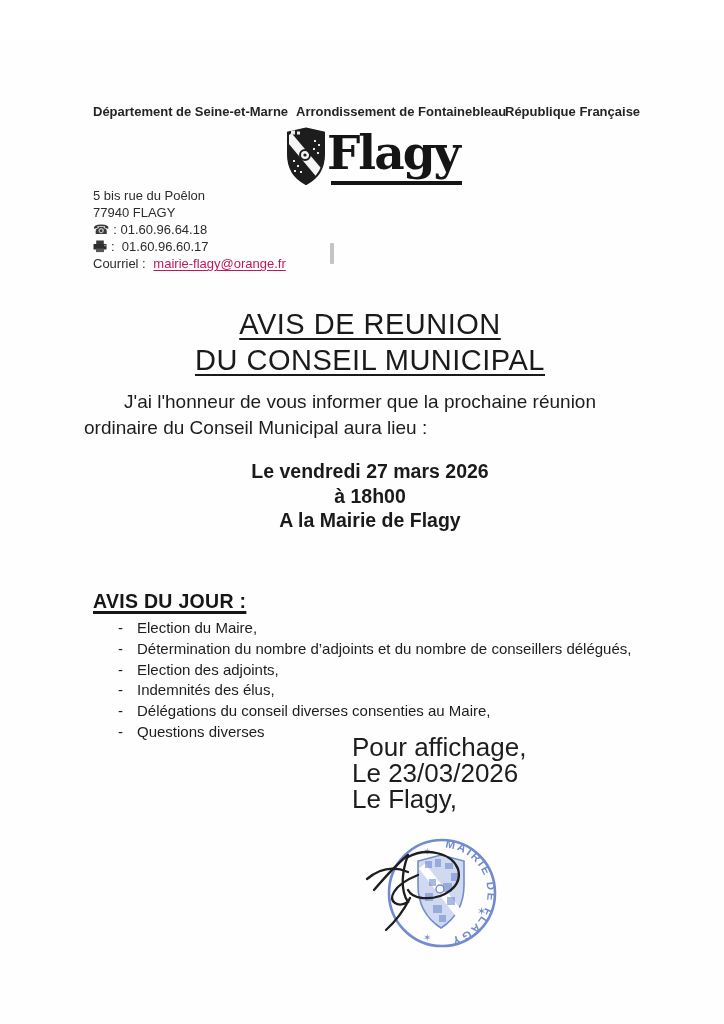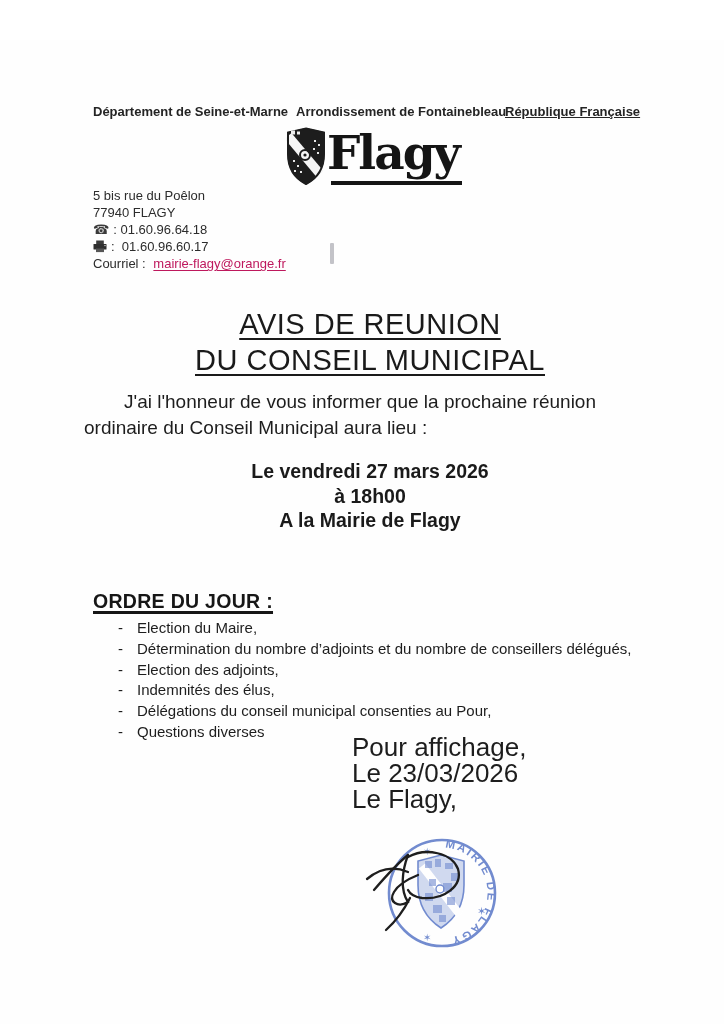--- a/index.html
+++ b/index.html
@@ -5,21 +5,21 @@
   html,body { margin:0; padding:0; background:#ffffff; }
   .page {
     position:relative; width:724px; height:1024px; background:#fefefe;
     overflow:hidden; color:#1f1f1f;
     font-family:"Liberation Sans", sans-serif;
     margin-top:40px;
   }
   .hdr-label { position:absolute; top:64px; font-weight:bold; font-size:13px; color:#242424; white-space:nowrap; }
   .hdr-dept { left:93px; }
   .hdr-arr  { left:296px; }
-  .hdr-rep  { left:505px;text-decoration:underline; }
+  .hdr-rep  { left:505px; }
 
   .logo-crest { position:absolute; left:286px; top:87px; }
   .logo-text  { position:absolute; left:327px; top:89px; line-height:1;
                 font-family:"DejaVu Serif", serif; font-weight:bold; font-size:47px;
                 letter-spacing:-2px; color:#151515; }
   .logo-underline { position:absolute; left:331px; top:141px; width:131px; height:4px; background:#151515; }
 
   .addr { position:absolute; left:93px; top:147px; font-size:13px; color:#2c2c2c; }
   .addr-row { display:flex; align-items:center; gap:4px; height:17px; white-space:pre; }
   .phone-glyph { font-family:"DejaVu Sans", sans-serif; font-size:13px; color:#3a3a3a; line-height:1; }
@@ -110,41 +110,41 @@
   </div>
 
   <div class="intro">J'ai l'honneur de vous informer que la prochaine réunion ordinaire du Conseil Municipal aura lieu :</div>
 
   <div class="meeting">
     <div>Le vendredi 27 mars 2026</div>
     <div>à 18h00</div>
     <div>A la Mairie de Flagy</div>
   </div>
 
-  <div class="agenda-heading">ORDRE DU JOUR :</div>
+  <div class="agenda-heading">AVIS DU JOUR :</div>
   <div class="agenda-list">
     <div class="agenda-item">
       <span class="agenda-dash">-</span>
         <span>Election du Maire,</span>
     </div>
     <div class="agenda-item">
       <span class="agenda-dash">-</span>
         <span>Détermination du nombre d’adjoints et du nombre de conseillers délégués,</span>
     </div>
     <div class="agenda-item">
       <span class="agenda-dash">-</span>
         <span>Election des adjoints,</span>
     </div>
     <div class="agenda-item">
       <span class="agenda-dash">-</span>
         <span>Indemnités des élus,</span>
     </div>
     <div class="agenda-item">
       <span class="agenda-dash">-</span>
-        <span>Délégations du conseil municipal consenties au Pour,</span>
+        <span>Délégations du conseil diverses consenties au Maire,</span>
     </div>
     <div class="agenda-item">
       <span class="agenda-dash">-</span>
         <span>Questions diverses</span>
     </div>
   </div>
 
   <div class="signoff">
     <div>Pour affichage,</div>
     <div>Le 23/03/2026</div>

